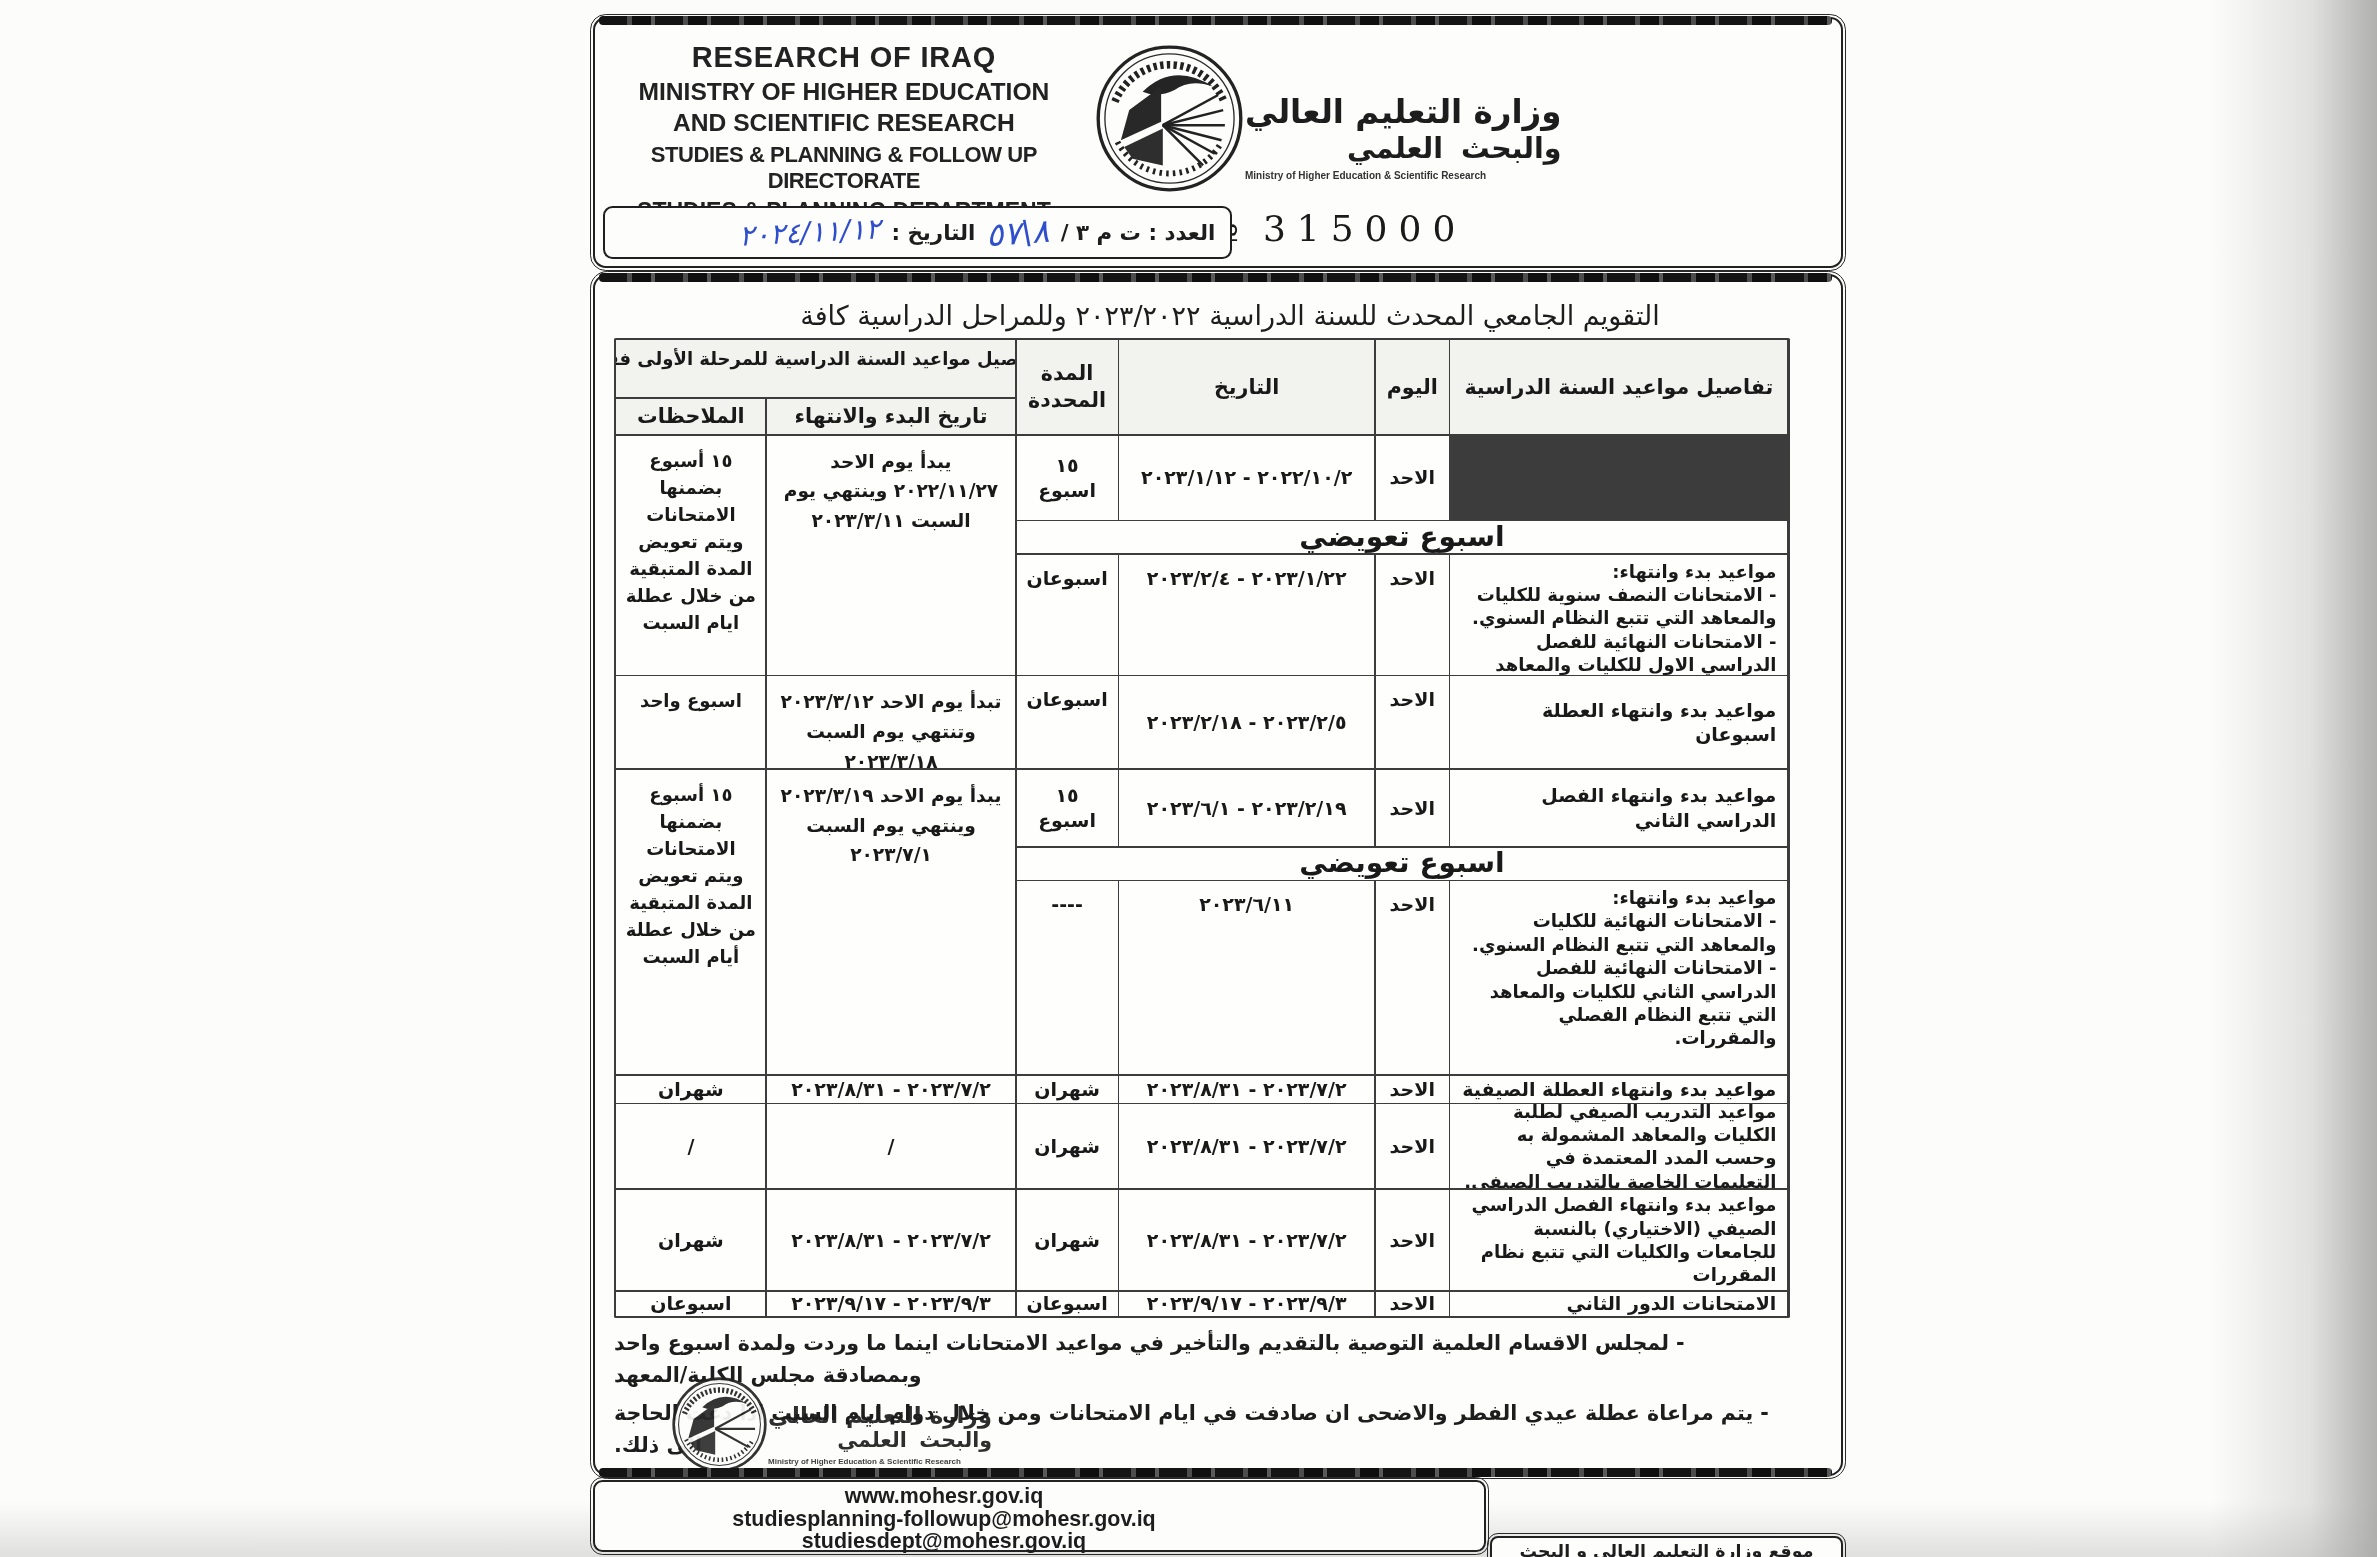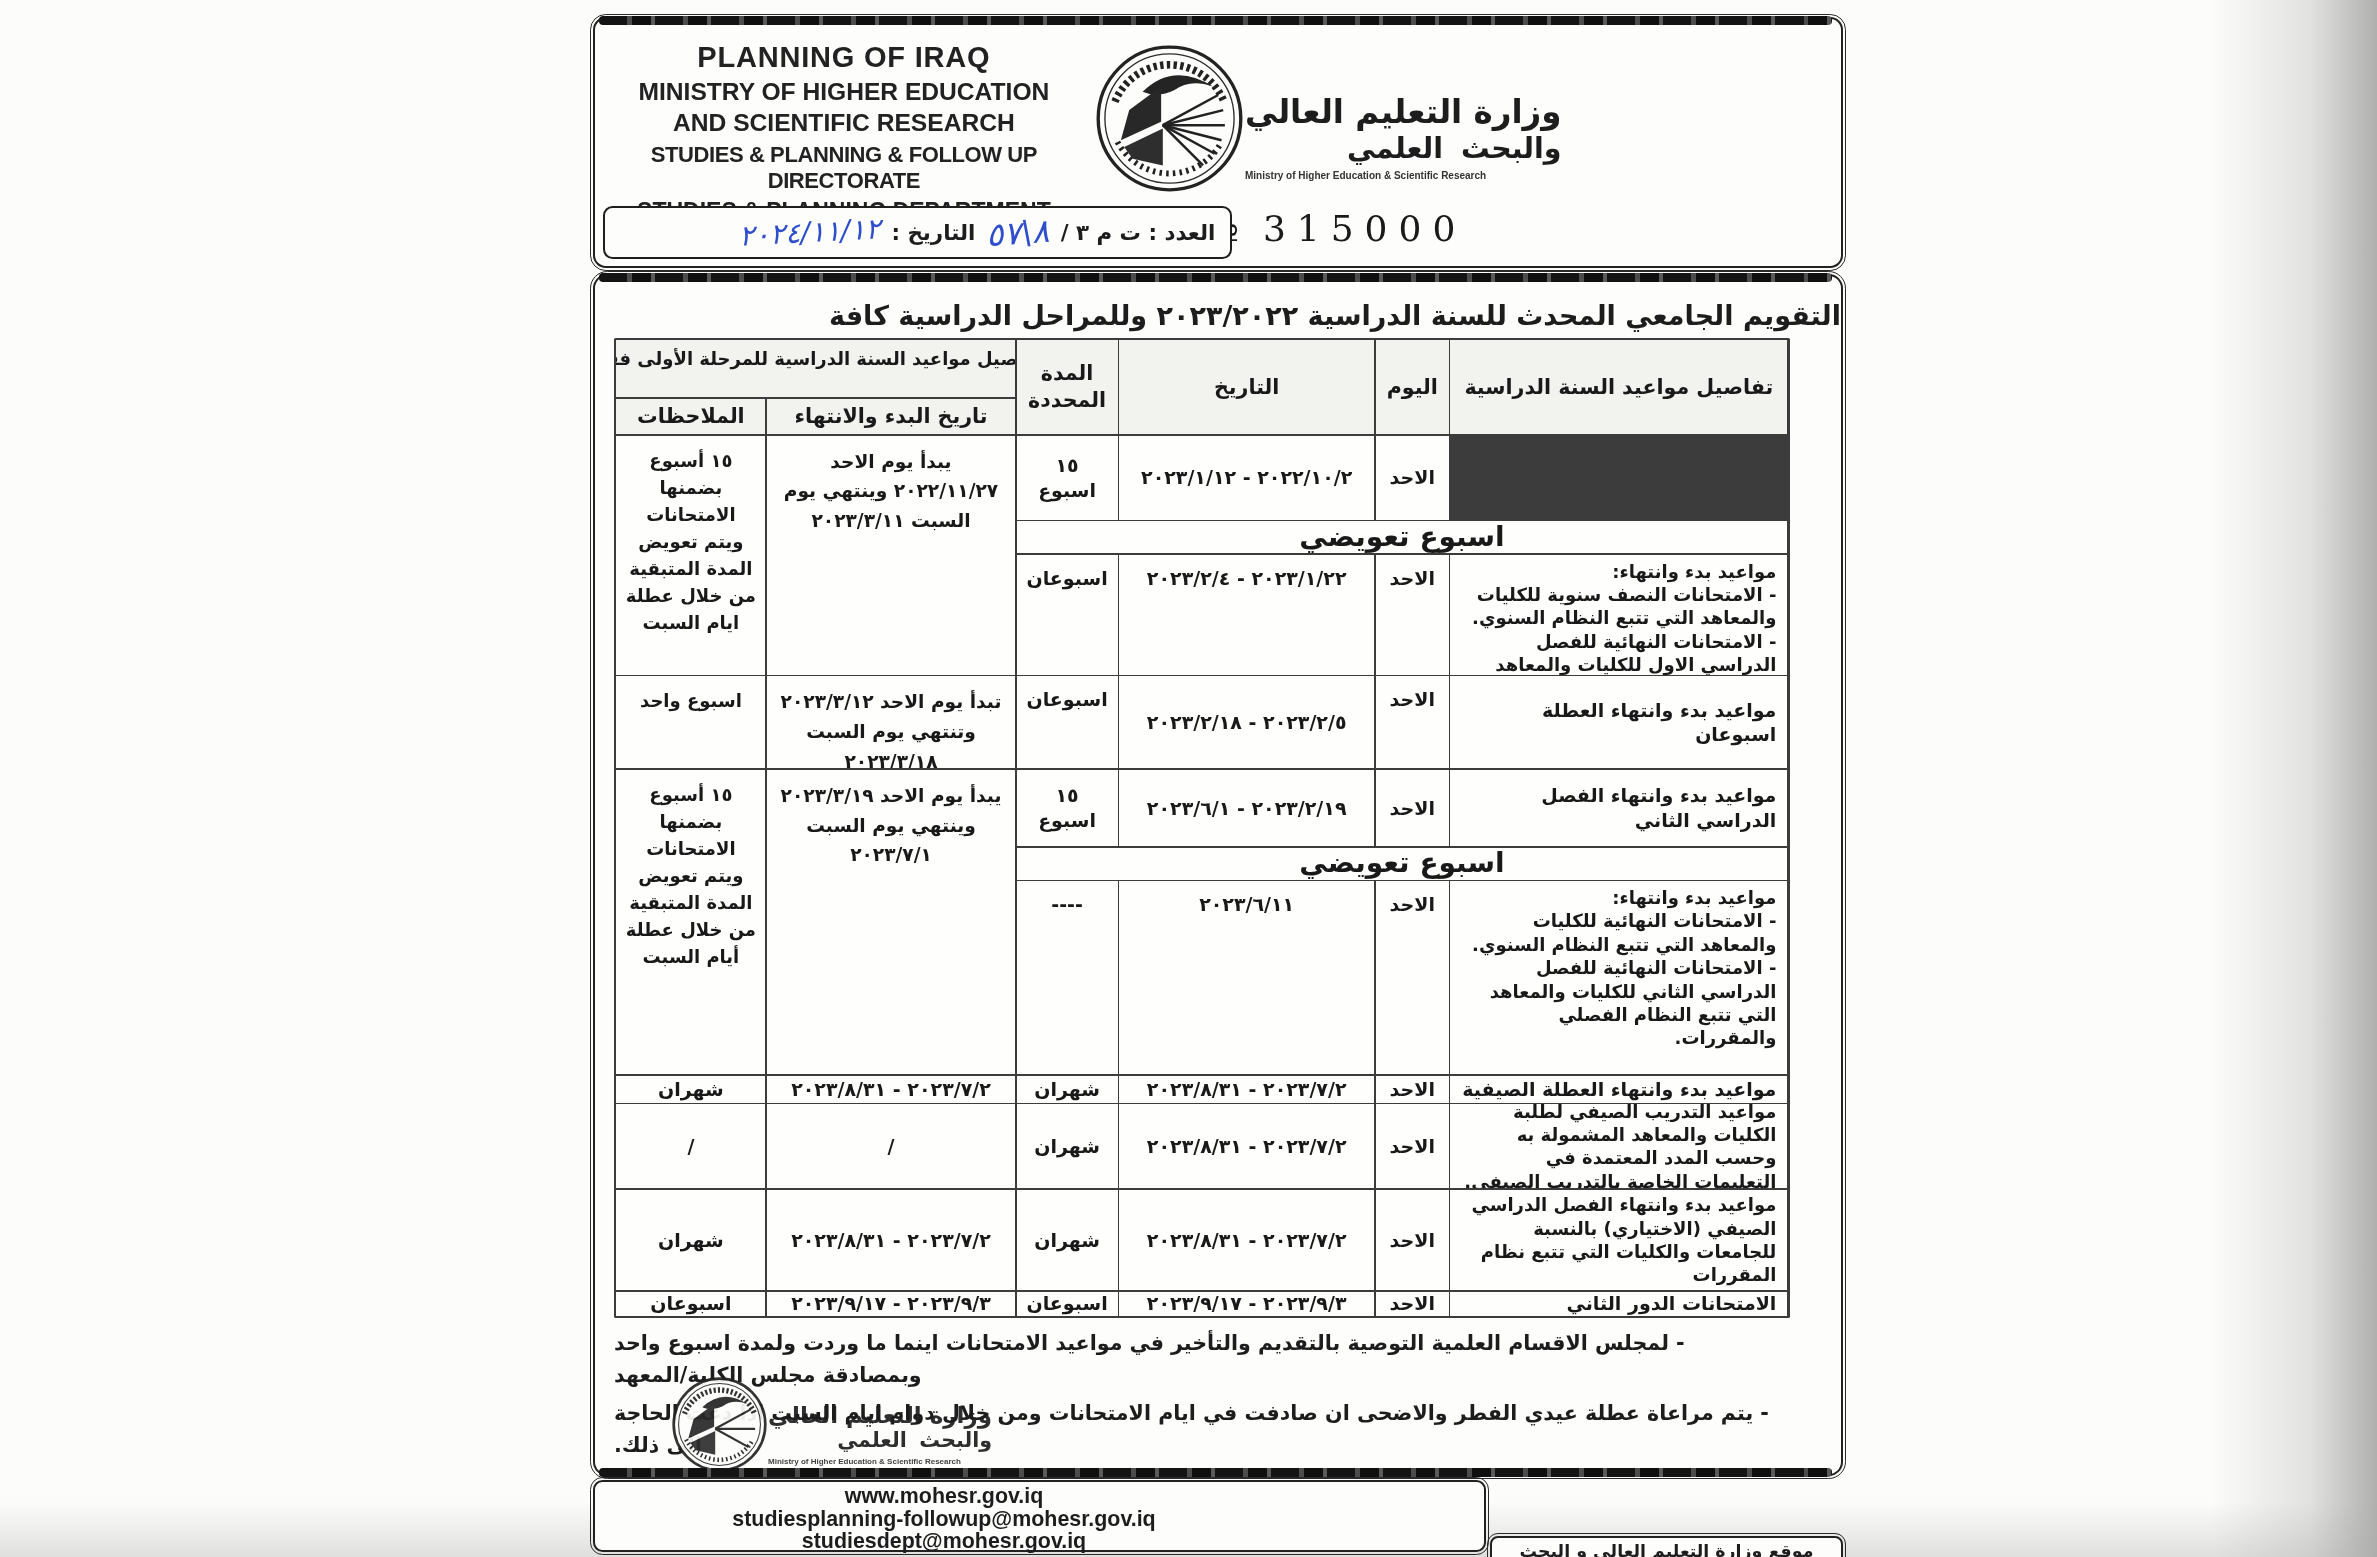--- a/index.html
+++ b/index.html
@@ -49,22 +49,22 @@
   .serial .digits{letter-spacing:11px;margin-left:20.6px;}
 
   .refbox{position:absolute;left:8px;bottom:7.1px;width:596px;height:49px;border:2.4px solid #1f1f1f;
     border-radius:9.5px;direction:rtl;display:flex;align-items:center;gap:11px;padding:0 14.3px;background:#fdfdfc;}
   .reflabel{font-size:21.4px;font-weight:700;white-space:nowrap;}
   .hw{color:#2f4ecb;font-style:italic;font-weight:400;white-space:nowrap;
       font-size:32.5px;transform:rotate(-4deg);line-height:1;}
   .hw.date{font-size:28.5px;transform:rotate(-3deg);}
 
   
-  .main-title{position:absolute;left:0;top:24px;width:100%;text-align:right;direction:rtl;
-    font-size:27px;font-weight:700;}
+  .main-title{position:absolute;left:0;top:24px;width:100%;text-align:center;direction:rtl;
+    font-size:27px;font-weight:400;padding-left:12px;}
 
   .grid{position:absolute;left:19px;top:62px;direction:rtl;display:grid;
     grid-template-columns:337px 73px 255px 101px 248px 149px;
     grid-template-rows:57px 35px 84px 32px 120px 92px 76px 32px 193px 27px 84px 100px 24px;
     gap:1.6px;background:#3c3c3c;padding:2.4px;border-radius:1.6px;}
   .cell{background:#fefefd;display:flex;align-items:center;justify-content:center;
     text-align:center;font-size:19px;font-weight:700;line-height:1.3;color:#191919;
     padding:3.2px 8px;overflow:hidden;}
   .cell.hd{background:#f2f2ef;font-size:20.6px;}
   .cell.group{align-items:flex-start;padding-top:6.3px;font-size:18px;white-space:nowrap;}
@@ -94,21 +94,21 @@
     font-size:17.4px;line-height:1.28;}
 </style>
 </head>
 <body>
 
 <div class="edge-right"></div>
 <div class="edge-bottom"></div>
 
 <div class="box" style="left:593px;top:17.4px;width:1246px;height:247px;">
   <div class="en-block">
-    <div class="en-1">PLANNING OF IRAQ</div>
+    <div class="en-1">RESEARCH OF IRAQ</div>
     <div class="en-2">MINISTRY OF HIGHER EDUCATION</div>
     <div class="en-3">AND SCIENTIFIC RESEARCH</div>
     <div class="en-4">STUDIES &amp; PLANNING &amp; FOLLOW UP DIRECTORATE</div>
     <div class="en-5">STUDIES &amp; PLANNING DEPARTMENT</div>
   </div>
 
   <div class="logo logo-head">
     <svg width="151" height="151" viewBox="0 0 180 180">
       <circle cx="90" cy="90" r="85" fill="#fdfdfc" stroke="#232323" stroke-width="4"></circle>
       <circle cx="90" cy="90" r="77" fill="none" stroke="#2b2b2b" stroke-width="1.6"></circle>

